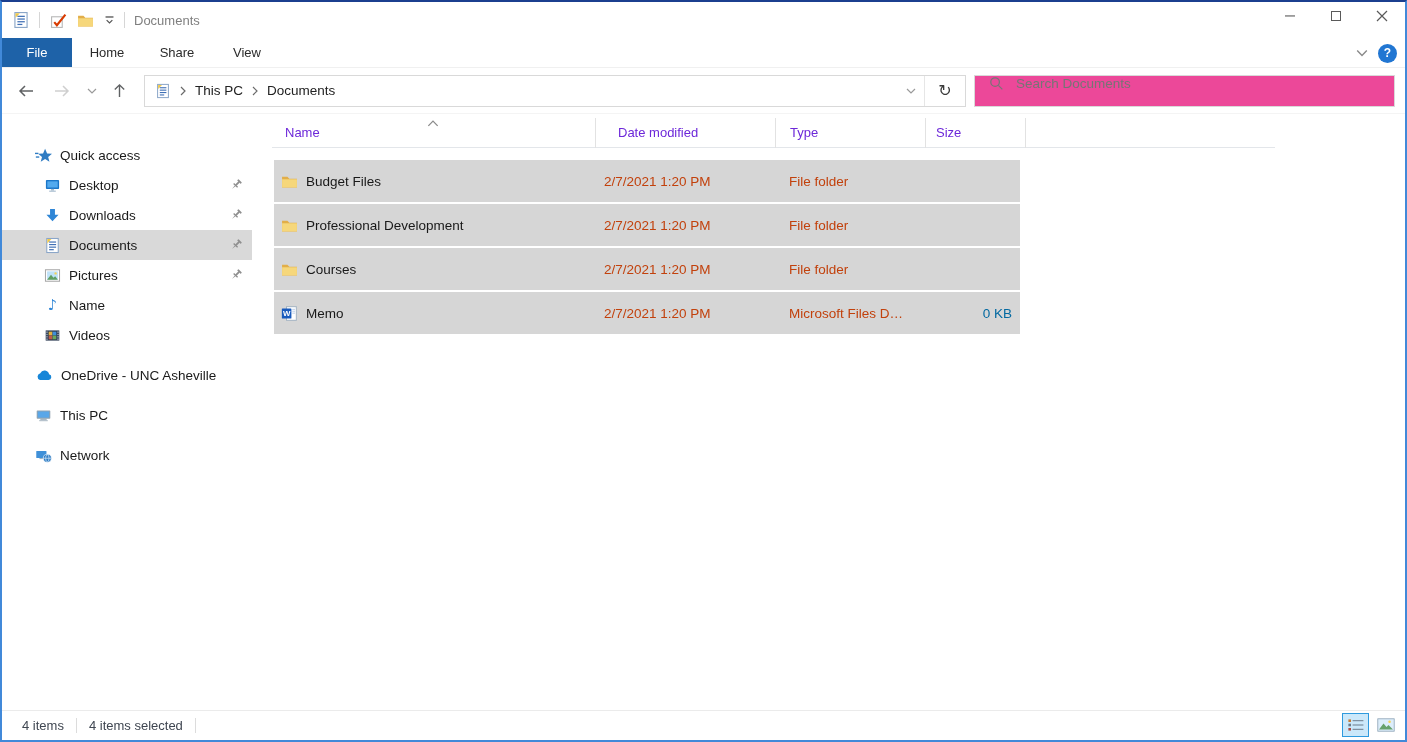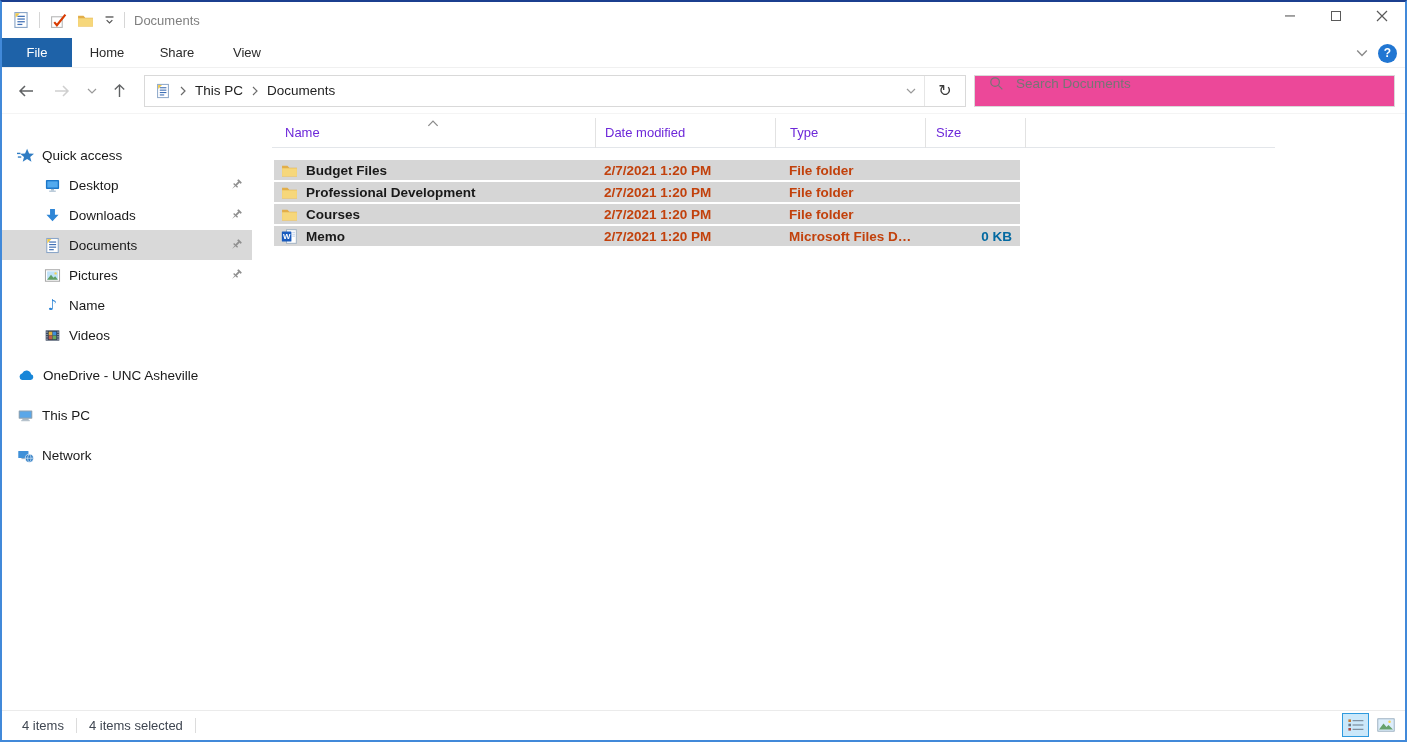--- a/index.html
+++ b/index.html
@@ -50,45 +50,45 @@
                display:flex; align-items:flex-start; }
   .searchbox svg { margin-left:14px; }
   .searchbox input { flex:1; border:none; outline:none; font-family:"Liberation Sans",sans-serif;
                      font-size:13.5px; color:#333; padding:0 8px 0 12px; background:transparent; }
   .searchbox input::placeholder { color:#757575; opacity:1; }
 
   
   .main { display:flex; height:596px; }
   .sidebar { width:250px; padding-top:26px; flex:none; }
   .side-item { height:30px; display:flex; align-items:center; position:relative; font-size:13.5px; color:#1a1a1a; }
-  .side-item.lvl0 { padding-left:15px; }
+  .side-item.lvl0 { padding-left:33px; }
   .side-item.lvl1 { padding-left:42px; }
   .side-item .ic { margin-right:8px; }
   .side-item.selected { background:var(--sidebar_selection,#d9d9d9); }
   .side-item.gap { margin-top:10px; }
   .pin { position:absolute; right:9px; top:8px; }
   .note-icon::before { content:"\266A"; font-family:"DejaVu Sans",sans-serif; color:#2f86d6; font-size:15px; }
   .note-icon { width:17px; display:inline-block; text-align:center; margin-right:8px; }
 
   .files { flex:1; position:relative; }
   .fl-header { margin:4px 0 0 20px; width:1003px; height:30px; display:grid;
                grid-template-columns:323px 180px 150px 100px 250px;
                border-bottom:1px solid #e3e6ea; position:relative;
                font-size:13px; color:#6d28d9; }
   .fl-header .hcell { line-height:30px; white-space:nowrap; }
   .fl-header .hcell + .hcell { border-left:1px solid #e2e2e2; }
   .h-name { padding-left:13px; }
-  .h-date { padding-left:9px; }
+  .h-date { padding-left:22px; }
   .h-type { padding-left:14px; }
   .h-size { padding-left:10px; }
   .sort-caret { position:absolute; left:155px; top:2px; }
 
   .fl-rows { margin:12px 0 0 22px; width:746px; }
-  .fl-row { height:20px; margin-bottom:2px; display:grid; grid-template-columns:321px 180px 150px 95px;
-            align-items:center; font-size:13.5px;font-weight:bold; }
+  .fl-row { height:42px; margin-bottom:2px; display:grid; grid-template-columns:321px 180px 150px 95px;
+            align-items:center; font-size:13.5px; }
   .fl-row.selected { background:var(--selection,#d6d6d6); }
   .cell-name { display:flex; align-items:center; padding-left:7px; color:#191919; white-space:nowrap; }
   .cell-name .ic { margin-right:8px; }
   .cell-date, .cell-type { color:#c2410c; white-space:nowrap; overflow:hidden; }
   .cell-date { padding-left:9px; }
   .cell-type { padding-left:14px; }
   .cell-size { color:#0369a1; text-align:right; padding-right:8px; }
 
   
   .statusbar { height:30px; border-top:1px solid #ebebeb; display:flex; align-items:center;

